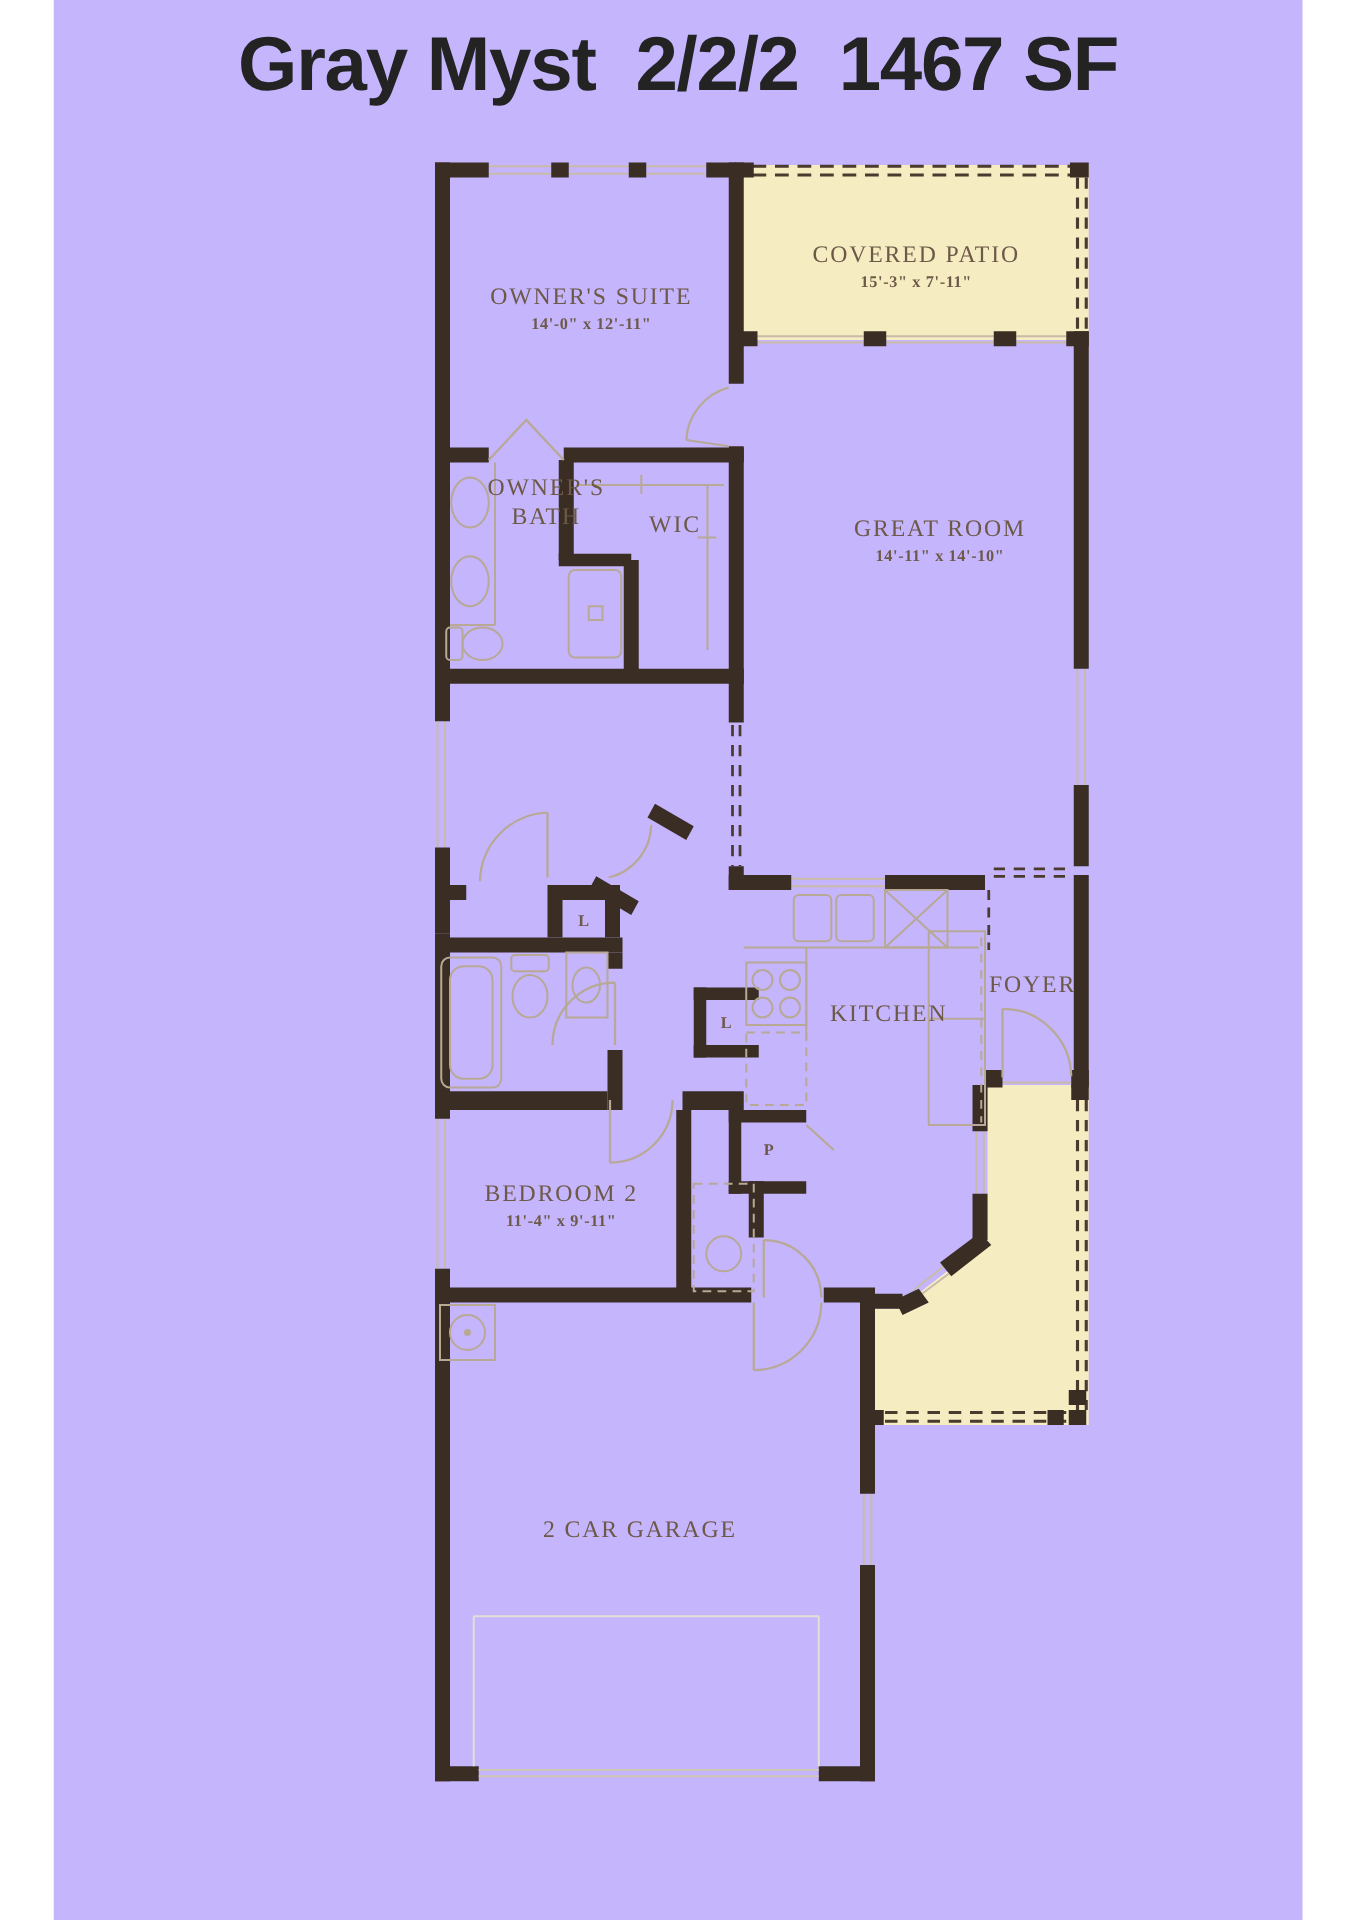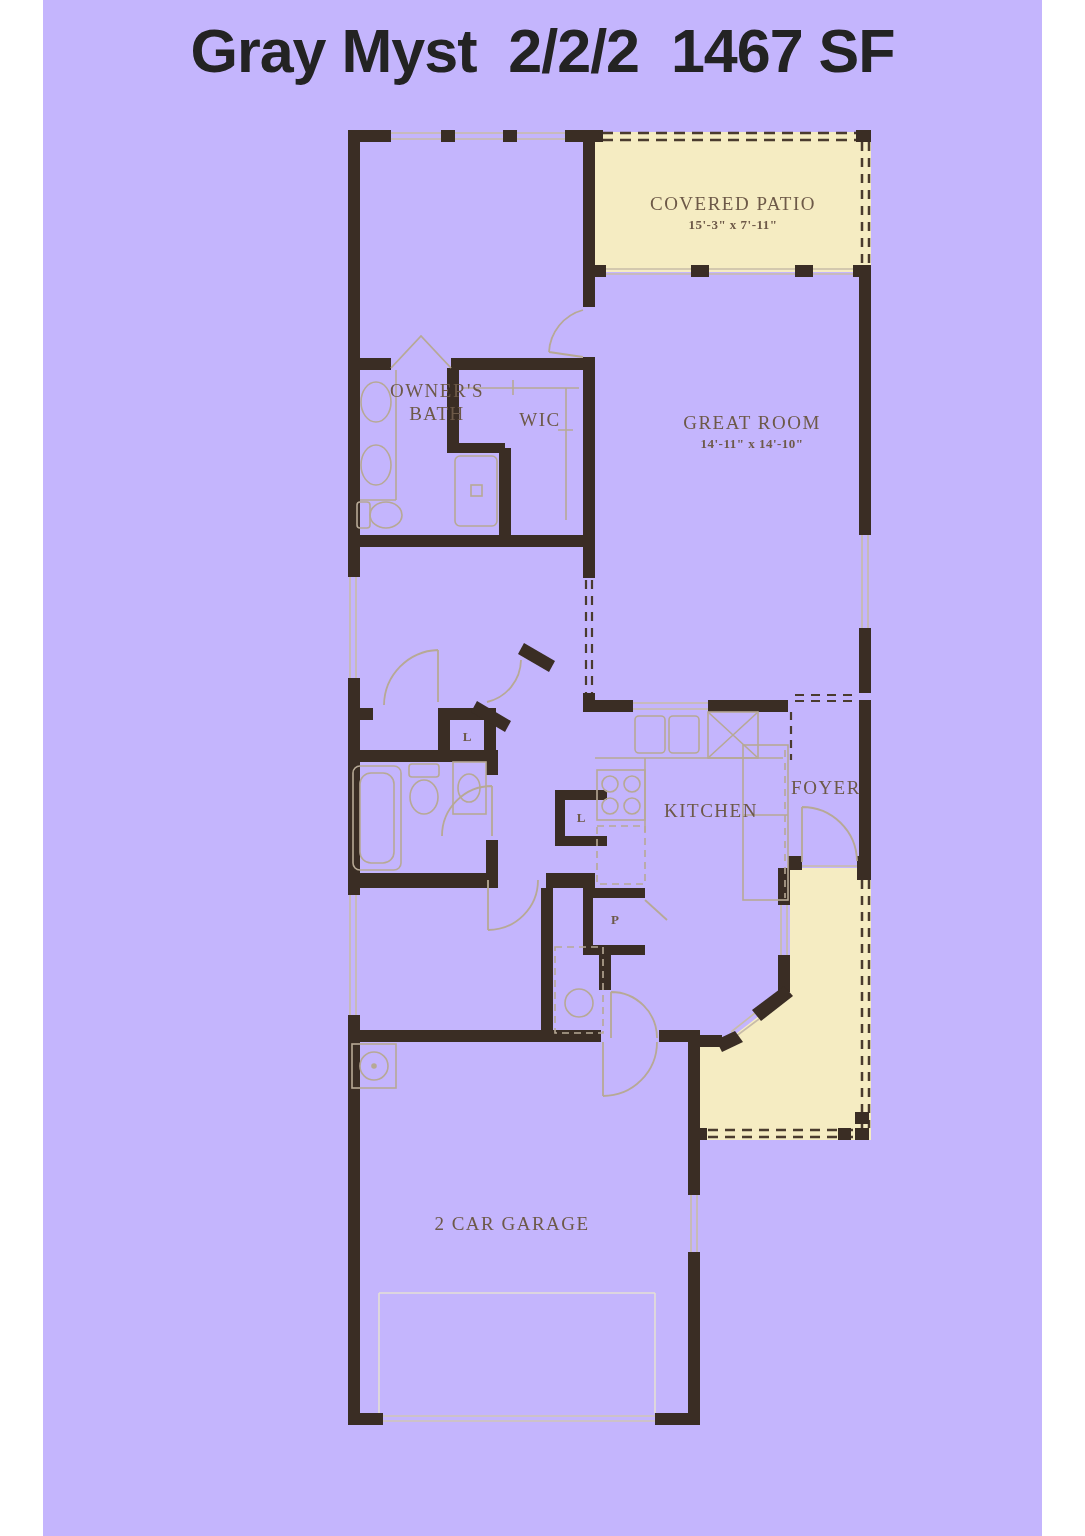--- a/index.html
+++ b/index.html
@@ -251,20 +251,24 @@
         <rect x="309" y="1044" width="44" height="44"></rect>
         <circle cx="331" cy="1066" r="14"></circle>
         <circle cx="331" cy="1066" r="2" fill="#b7a995"></circle>
 
         <path d="M340 1416 H612 M340 1421 H612" stroke="#cfc6b6"></path>
 
         <path d="M336 1293 H612 M336 1293 V1413 M612 1293 V1413" stroke="#e4dfd5"></path>
       </g>
     </svg>
 
+    <div class="room-label w170" style="left:430px;top:247px">
+      <div class="rname">OWNER'S SUITE</div>
+      <div class="rdims">14'-0" x 12'-11"</div>
+    </div>
 
     <div class="room-label w170" style="left:690px;top:213px">
       <div class="rname">COVERED PATIO</div>
       <div class="rdims">15'-3" x 7'-11"</div>
     </div>
 
     <div class="room-label w130" style="left:394px;top:402px">
       <div class="rname">OWNER'S BATH</div>
     </div>
 
@@ -280,20 +284,24 @@
 
 
     <div class="room-label w250" style="left:668px;top:811px">
       <div class="rname">KITCHEN</div>
     </div>
 
     <div class="room-label" style="left:783px;top:788px">
       <div class="rname">FOYER</div>
     </div>
 
+    <div class="room-label w250" style="left:406px;top:964px">
+      <div class="rname">BEDROOM 2</div>
+      <div class="rdims">11'-4" x 9'-11"</div>
+    </div>
 
 
     <div class="room-label w250" style="left:469px;top:1224px">
       <div class="rname">2 CAR GARAGE</div>
     </div>
 
     <div class="closet-label" style="left:424px;top:737px">L</div>
     <div class="closet-label" style="left:538px;top:818px">L</div>
     <div class="closet-label" style="left:572px;top:920px">P</div>
   </div>

